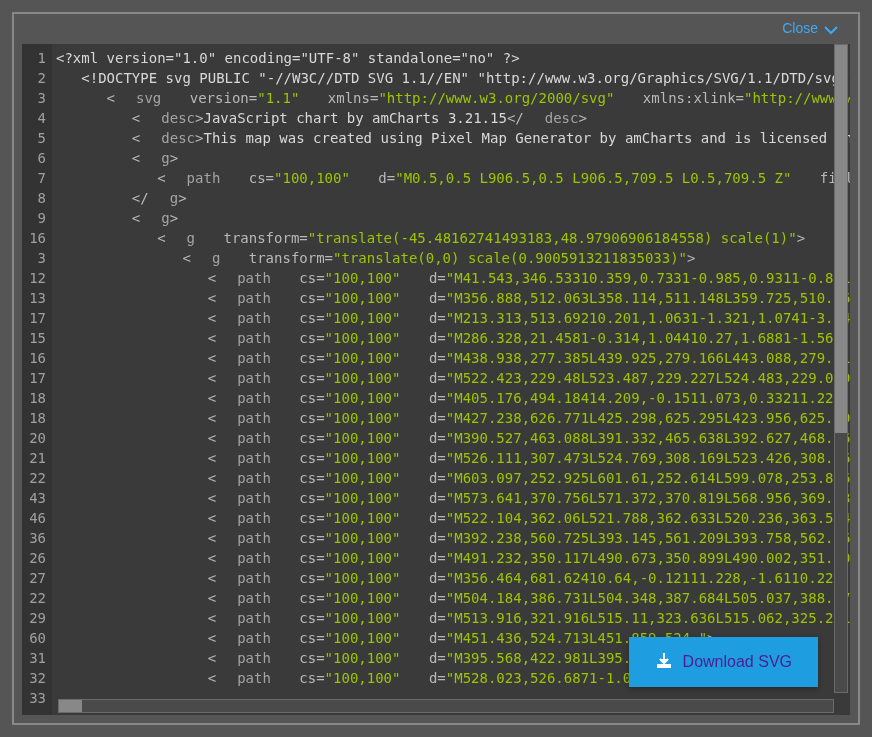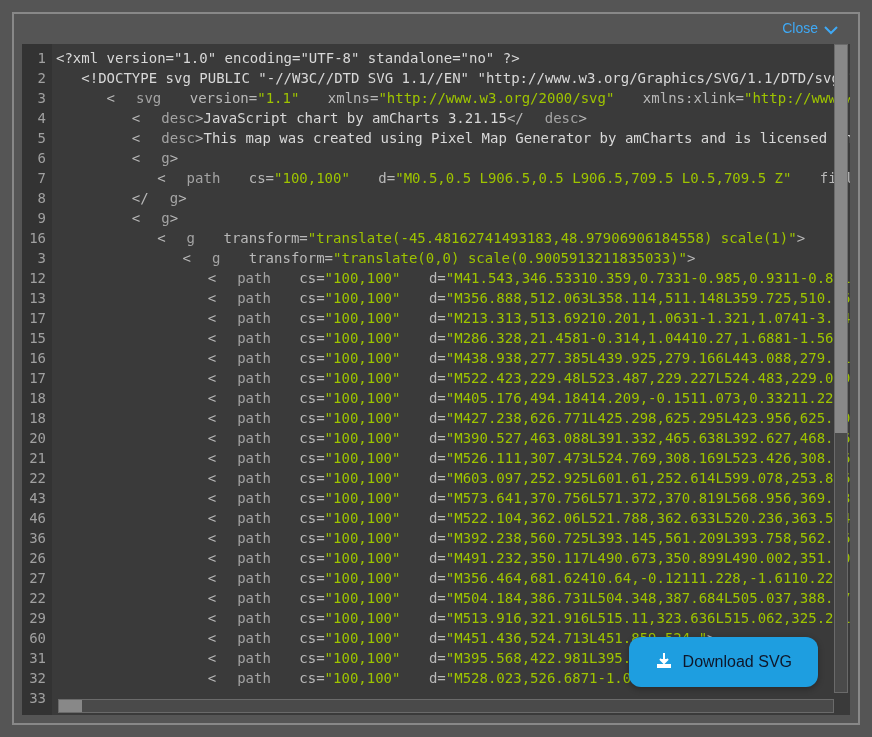--- a/index.html
+++ b/index.html
@@ -105,30 +105,29 @@
     left: 0;
     bottom: 0;
     width: 3%;
     background: #888;
   }
   .download-btn {
     position: absolute;
     right: 40px;
     bottom: 36px;
     background: #1e9ee0;
-    color: #0f172a;
+    color: #4c1d95;
     font-family: Arial, sans-serif;
     font-size: 16px;
     padding: 14px 26px;
     display: flex;
     align-items: center;
     gap: 10px;
     cursor: pointer;
     box-shadow: 0 2px 6px rgba(0,0,0,0.3);
-    border-radius: 12px;
   }
   .download-icon {
     display: inline-block;
   }
 </style>
 </head>
 <body>
 
 <div class="outer">
   <div class="close-bar">

